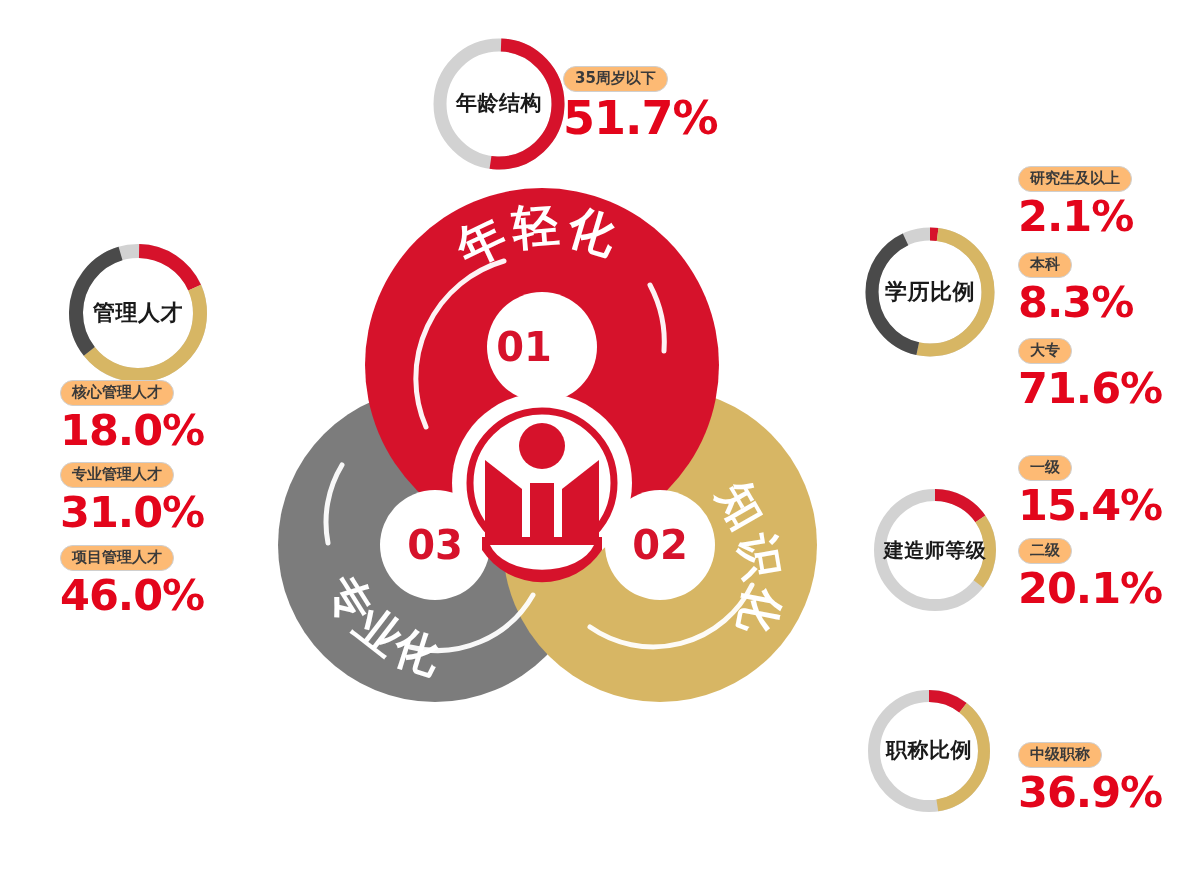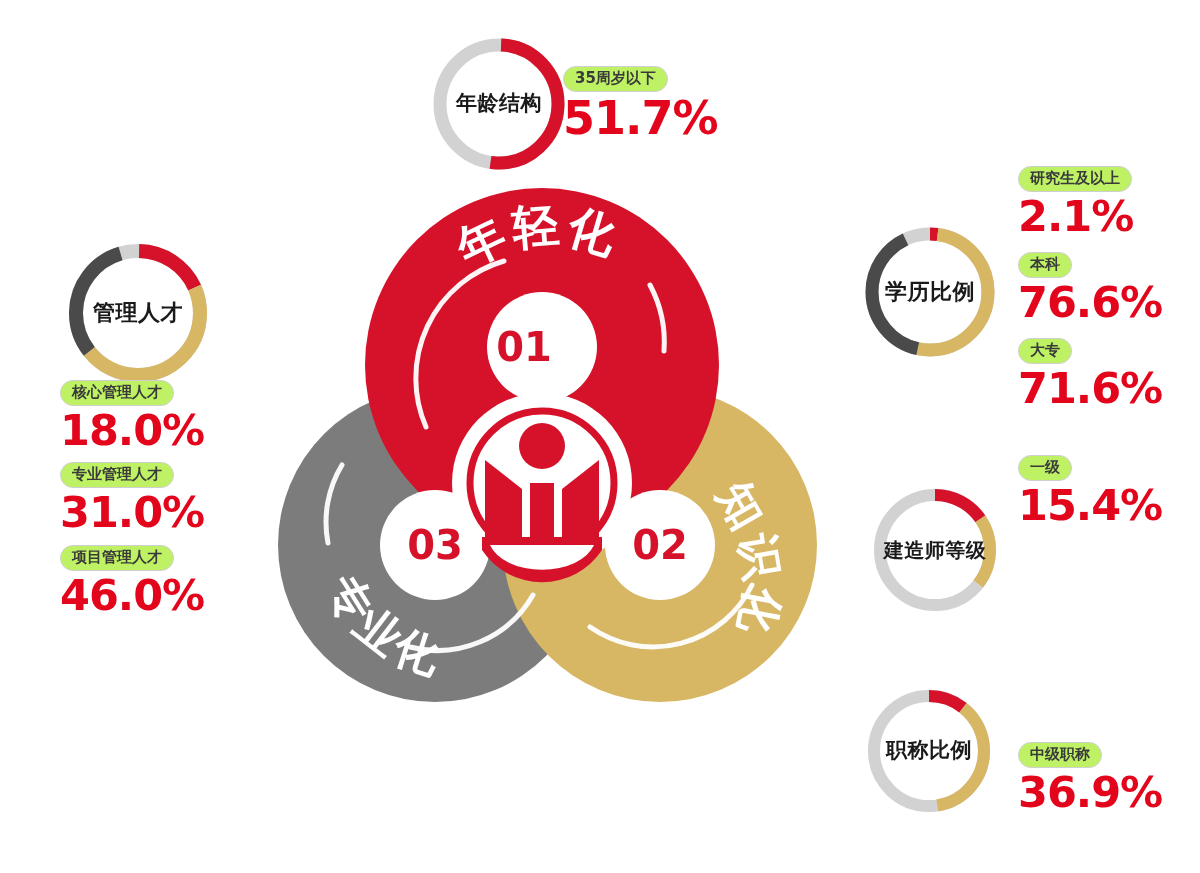--- a/index.html
+++ b/index.html
@@ -26,21 +26,21 @@
   .stat{position:absolute;}
   .pill{
     display:inline-block;
     border:1.6px solid #cfcfcf;
     border-radius:999px;
     color:#3a3a3a;
     font-size:15px;font-weight:700;
     padding:2px 11px 3px 11px;
     white-space:nowrap;
     line-height:1.25;
-    background:#bef264;
+    background:#fdba74;
   }
   .pct{
     color:#E3051B;
     font-weight:800;
     font-size:43px;
     letter-spacing:-1px;
     line-height:1.05;
     margin-top:2px;
     white-space:nowrap;
   }
@@ -121,21 +121,21 @@
     </div>
   </div>
 
   <div class="stat" style="left:1018px;top:166px;">
     <div class="pill">研究生及以上</div>
     <div class="pct">2.1%</div>
   </div>
 
   <div class="stat" style="left:1018px;top:252px;">
     <div class="pill">本科</div>
-    <div class="pct">76.6%</div>
+    <div class="pct">8.3%</div>
   </div>
 
   <div class="stat" style="left:1018px;top:338px;">
     <div class="pill">大专</div>
     <div class="pct">71.6%</div>
   </div>
 
   <div class="donut" style="left:868px;top:483px;width:134px;height:134px;">
     <svg width="134" height="134" viewBox="0 0 134 134">
       <circle cx="67" cy="67" r="55" fill="none" stroke="#D2D2D2" stroke-width="12"></circle>
@@ -147,20 +147,24 @@
       <span>建造师</span>
       <span>等级</span>
     </div>
   </div>
 
   <div class="stat" style="left:1018px;top:455px;">
     <div class="pill">一级</div>
     <div class="pct">15.4%</div>
   </div>
 
+  <div class="stat" style="left:1018px;top:538px;">
+    <div class="pill">二级</div>
+    <div class="pct">20.1%</div>
+  </div>
 
   <div class="donut" style="left:862px;top:684px;width:134px;height:134px;font-family:Liberation Serif, serif;">
     <svg width="134" height="134" viewBox="0 0 134 134">
       <circle cx="67" cy="67" r="55" fill="none" stroke="#D2D2D2" stroke-width="12"></circle>
       <circle cx="67" cy="67" r="55" fill="none" stroke="#D6122B" stroke-width="12" stroke-dasharray="36.6 309.0" stroke-dashoffset="0" transform="rotate(-90 67 67)"></circle>
       <circle cx="67" cy="67" r="55" fill="none" stroke="#D7B664" stroke-width="12" stroke-dasharray="127.5 218.1" stroke-dashoffset="-36.6" transform="rotate(-90 67 67)"></circle>
     </svg>
     <div class="donut-label" style="font-size:21px;">
       <span>职称</span>
       <span>比例</span>

